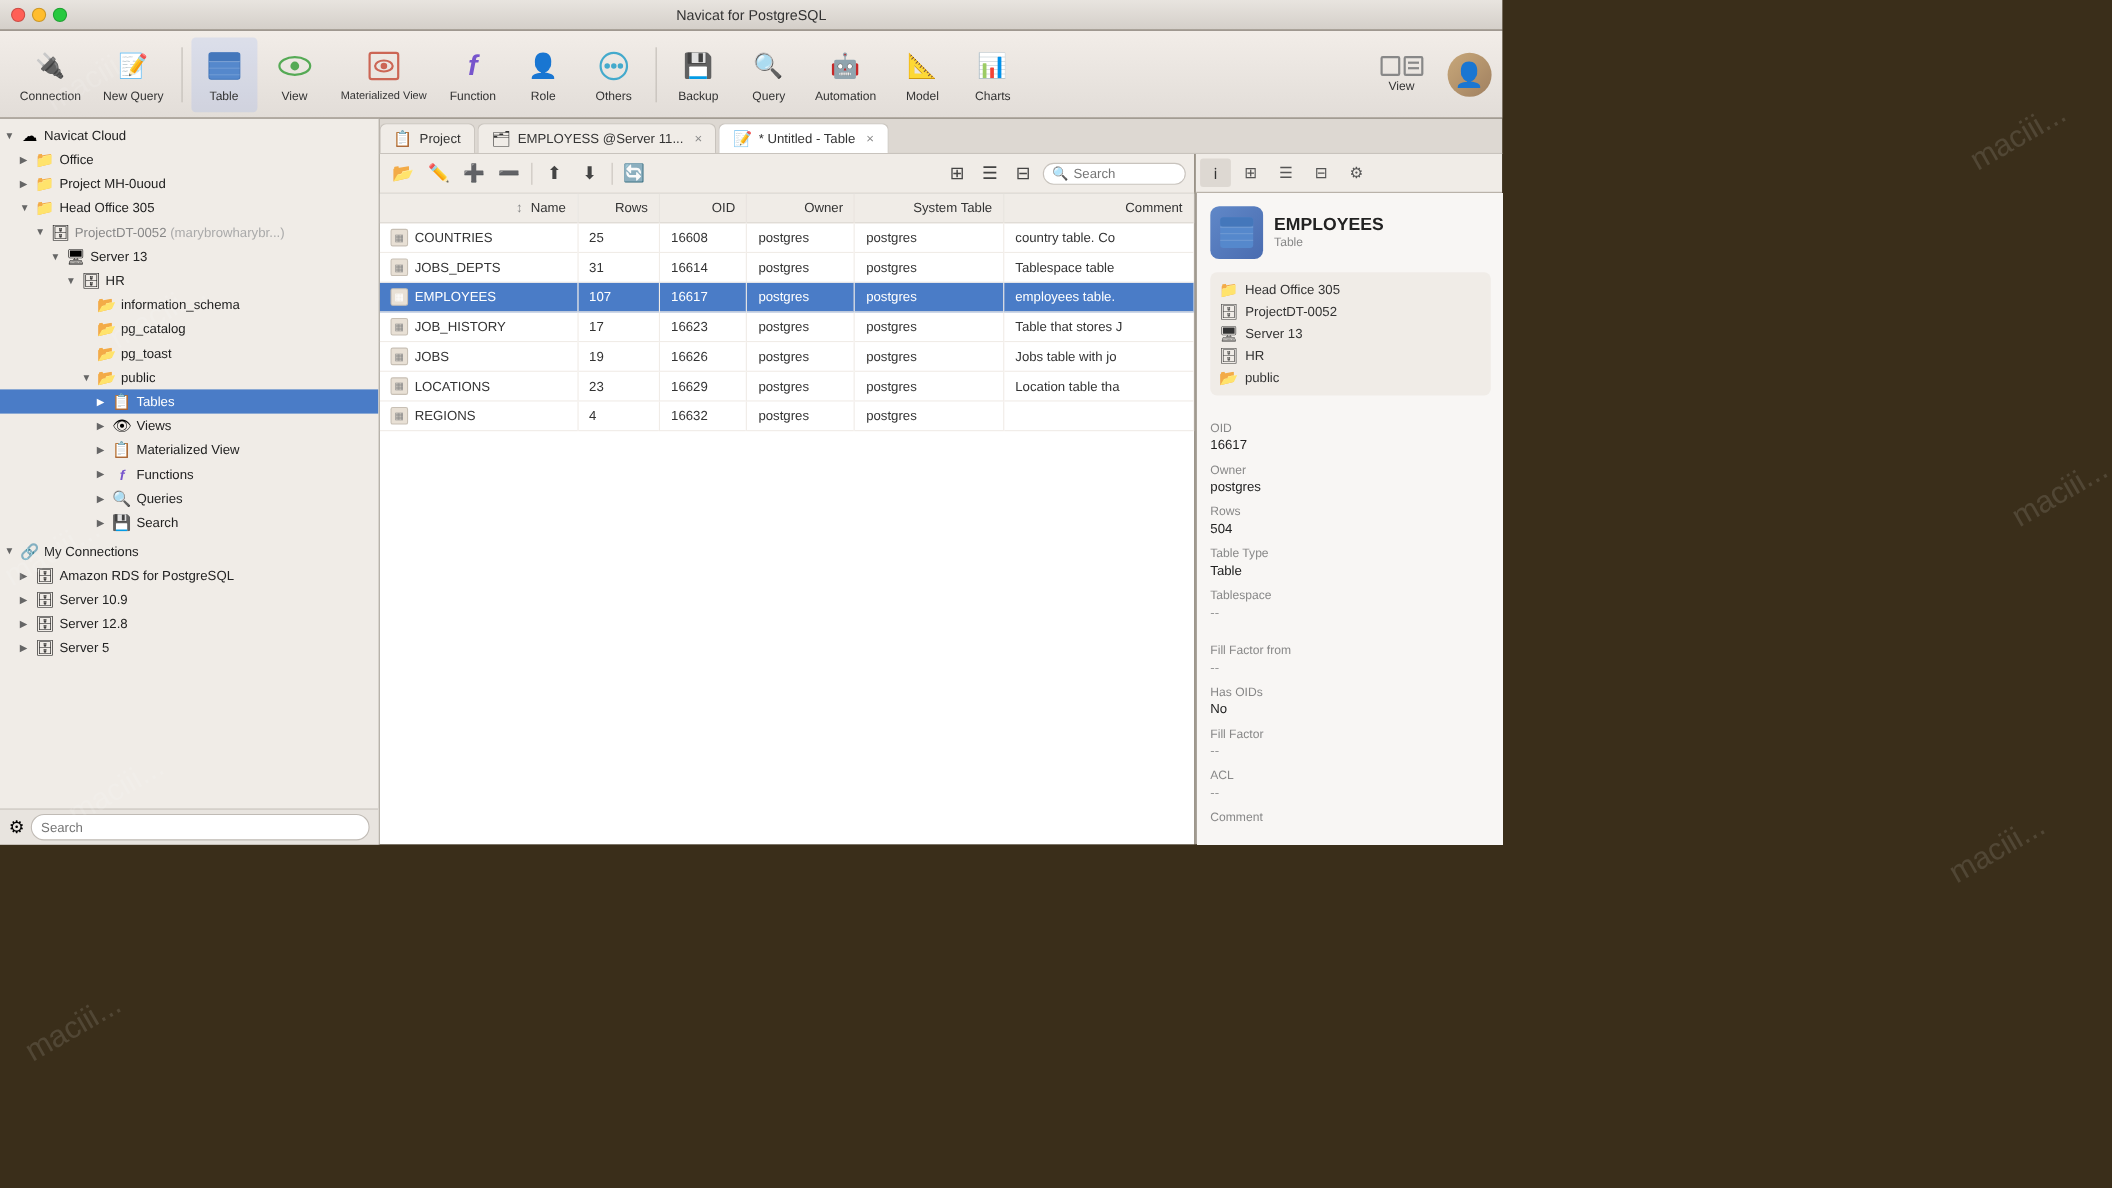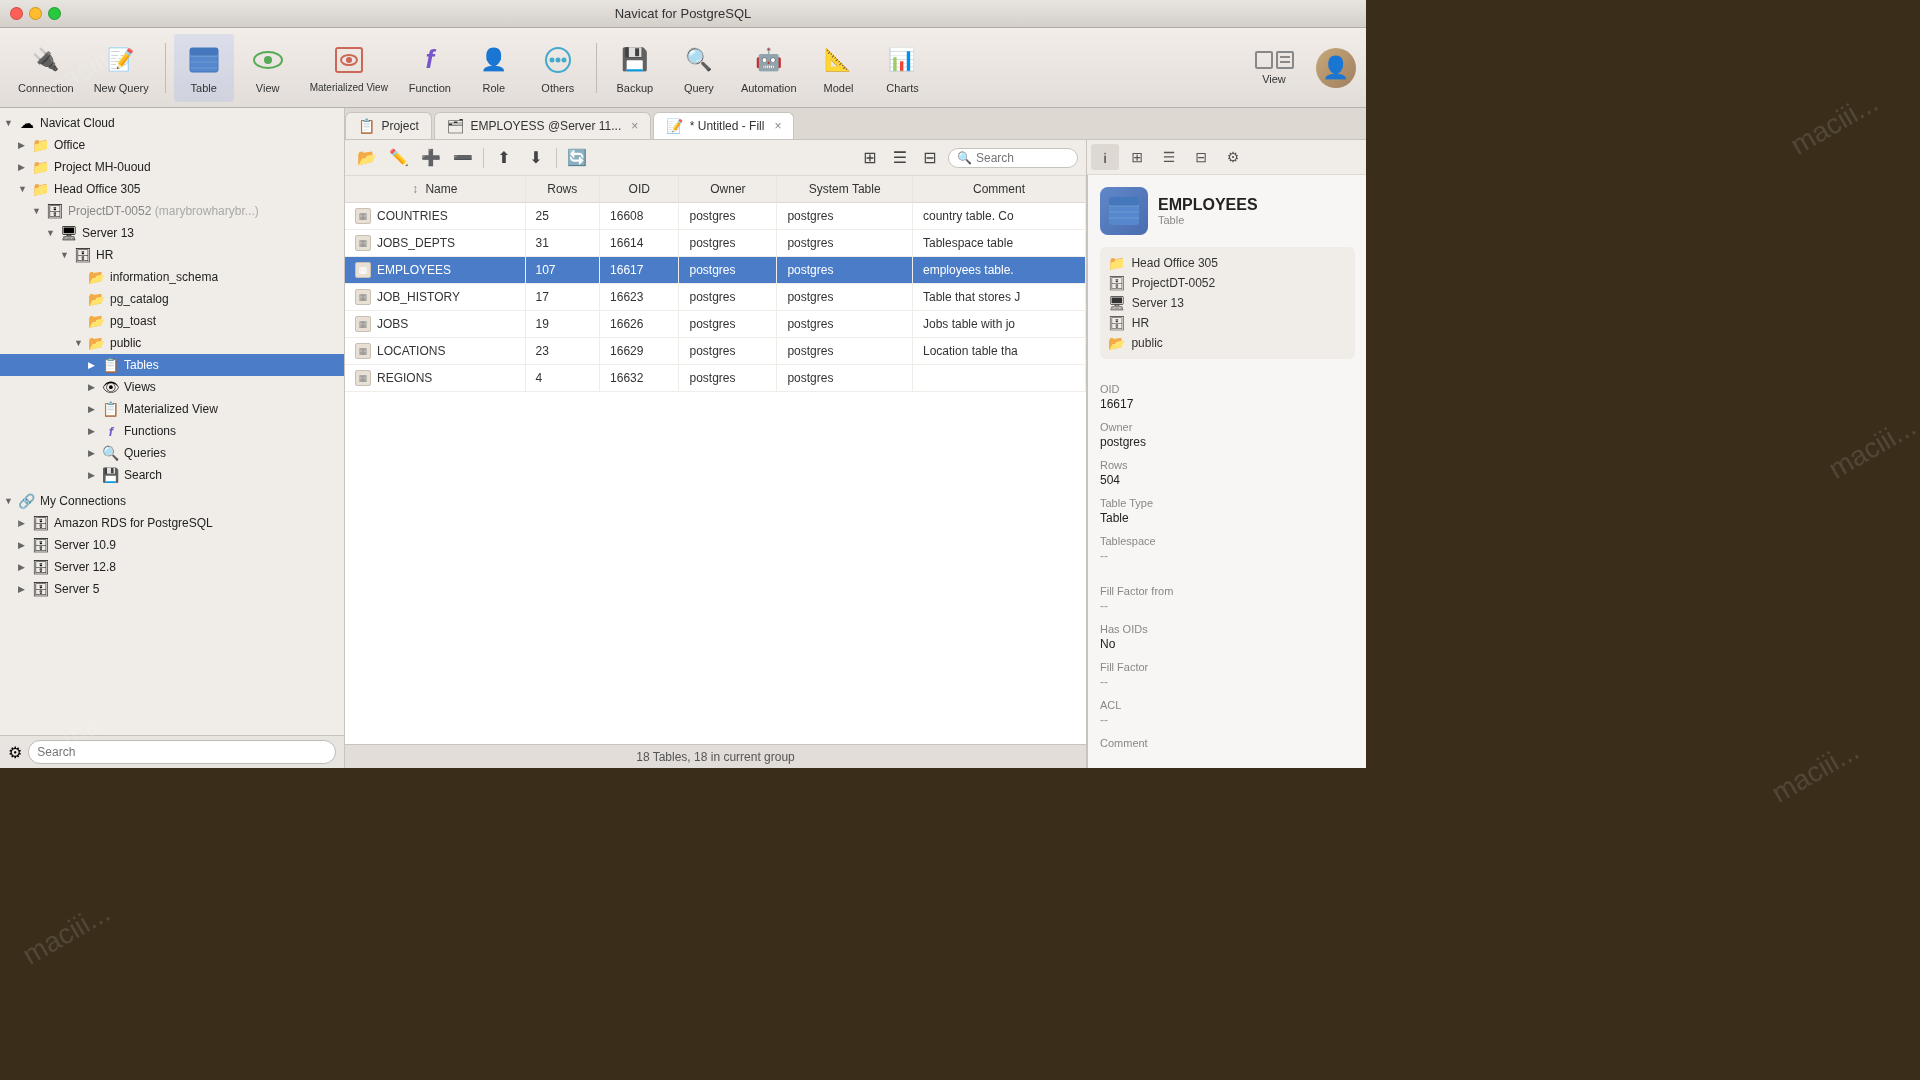--- a/index.html
+++ b/index.html
@@ -248,21 +248,21 @@
     table {
       width: 100%;
       border-collapse: collapse;
       font-size: 12px;
     }
     thead tr {
       background: #f0ece7;
       border-bottom: 1px solid #ddd8d2;
     }
     thead th {
-      text-align: center;
+      text-align: right;
       padding: 6px 10px;
       font-weight: 500;
       color: #333;
       border-right: 1px solid #e8e4df;
       white-space: nowrap;
       cursor: pointer;
     }
     tbody tr {
       border-bottom: 1px solid #f0ece7;
     }
@@ -700,21 +700,21 @@
         <span class="tab-icon">📋</span>
         <span>Project</span>
       </div>
       <div class="tab">
         <span class="tab-icon">🗂</span>
         <span>EMPLOYESS @Server 11...</span>
         <span style="margin-left:4px;color:#888;cursor:pointer;">×</span>
       </div>
       <div class="tab active">
         <span class="tab-icon">📝</span>
-        <span>* Untitled - Fill</span>
+        <span>* Untitled - Table</span>
         <span style="margin-left:4px;color:#888;cursor:pointer;">×</span>
       </div>
     </div>
 
     <div style="flex:1;display:flex;overflow:hidden;">
 
       <div style="flex:1;display:flex;flex-direction:column;overflow:hidden;">
 
         <div class="toolbar2">
           <button class="tb2-btn" title="Open">📂</button>
@@ -842,23 +842,20 @@
       <td>4</td>
       <td>16632</td>
       <td>postgres</td>
       <td>postgres</td>
       <td></td>
     </tr>
               </tbody>
           </table>
         </div>
 
-        <div class="status-bar">
-          <span>18 Tables, 18 in current group</span>
-        </div>
       </div>
 
       <div style="display:flex;flex-direction:column;width:280px;border-left:1px solid #c8c3bd;overflow:hidden;">
 
         <div class="rp-top-icons">
           <div class="rp-top-icon active" title="Info">ℹ</div>
           <div class="rp-top-icon" title="Grid">⊞</div>
           <div class="rp-top-icon" title="List">☰</div>
           <div class="rp-top-icon" title="Detail">⊟</div>
           <div class="rp-top-icon" title="Settings">⚙</div>

